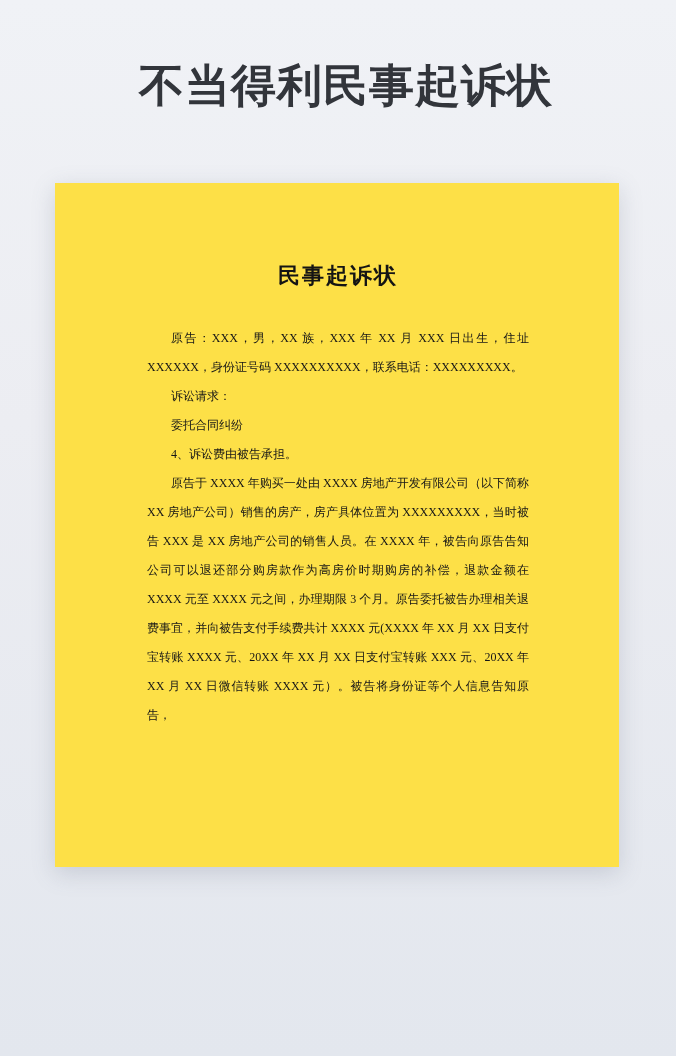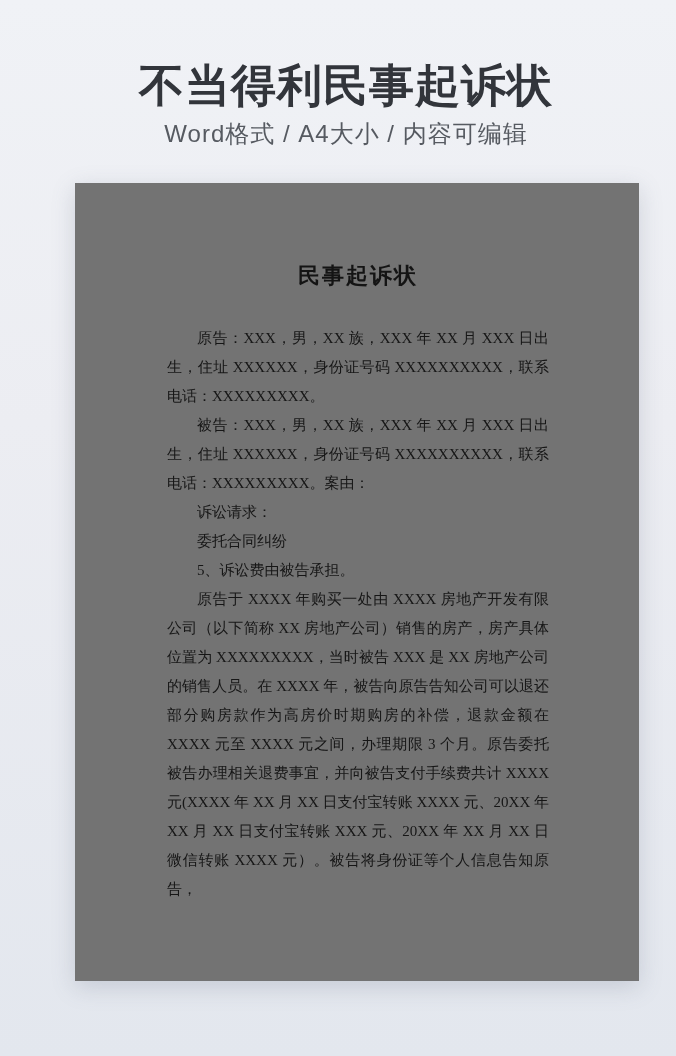--- a/index.html
+++ b/index.html
@@ -38,57 +38,54 @@
     color: #565a61;
     letter-spacing: 1px;
   }
 
   
   .page {
     position: absolute;
     left: 55px;
     top: 183px;
     width: 564px;
-    height: 798px;
-    background: #737373;
+    height: 684px;
+    background: #fde047;
     box-shadow: 0 6px 22px rgba(90, 102, 125, 0.22);
     padding: 60px 90px 0 92px;
     overflow: hidden;
-    margin-left: 20px;
   }
   .doc-title {
     margin: 18px 0 33px 0;
     text-align: center;
     font-size: 22px;
     font-weight: 700;
     color: #141414;
     font-family: "Liberation Serif", "DejaVu Serif", serif;
     letter-spacing: 2px;
   }
   .doc-body p {
     margin: 0;
-    font-size: 15px;
+    font-size: 12px;
     line-height: 29px;
     color: #161616;
     text-align: justify;
     text-indent: 2em;
     font-family: "Liberation Serif", "DejaVu Serif", serif;
   }
 </style>
 </head>
 <body>
 
 <div class="banner">
   <h1 class="banner-title">不当得利民事起诉状</h1>
-  <p class="banner-subtitle">Word格式 / A4大小 / 内容可编辑</p>
 </div>
 
 <div class="page">
   <h2 class="doc-title">民事起诉状</h2>
   <div class="doc-body">
       <p>原告：XXX，男，XX 族，XXX 年 XX 月 XXX 日出生，住址 XXXXXX，身份证号码 XXXXXXXXXX，联系电话：XXXXXXXXX。</p>
-      <p>被告：XXX，男，XX 族，XXX 年 XX 月 XXX 日出生，住址 XXXXXX，身份证号码 XXXXXXXXXX，联系电话：XXXXXXXXX。案由：</p>
       <p>诉讼请求：</p>
       <p>委托合同纠纷</p>
-      <p>5、诉讼费由被告承担。</p>
+      <p>4、诉讼费由被告承担。</p>
       <p>原告于 XXXX 年购买一处由 XXXX 房地产开发有限公司（以下简称 XX 房地产公司）销售的房产，房产具体位置为 XXXXXXXXX，当时被告 XXX 是 XX 房地产公司的销售人员。在 XXXX 年，被告向原告告知公司可以退还部分购房款作为高房价时期购房的补偿，退款金额在 XXXX 元至 XXXX 元之间，办理期限 3 个月。原告委托被告办理相关退费事宜，并向被告支付手续费共计 XXXX 元(XXXX 年 XX 月 XX 日支付宝转账 XXXX 元、20XX 年 XX 月 XX 日支付宝转账 XXX 元、20XX 年 XX 月 XX 日微信转账 XXXX 元）。被告将身份证等个人信息告知原告，</p>
     </div>
 </div>
 
 </body></html>

